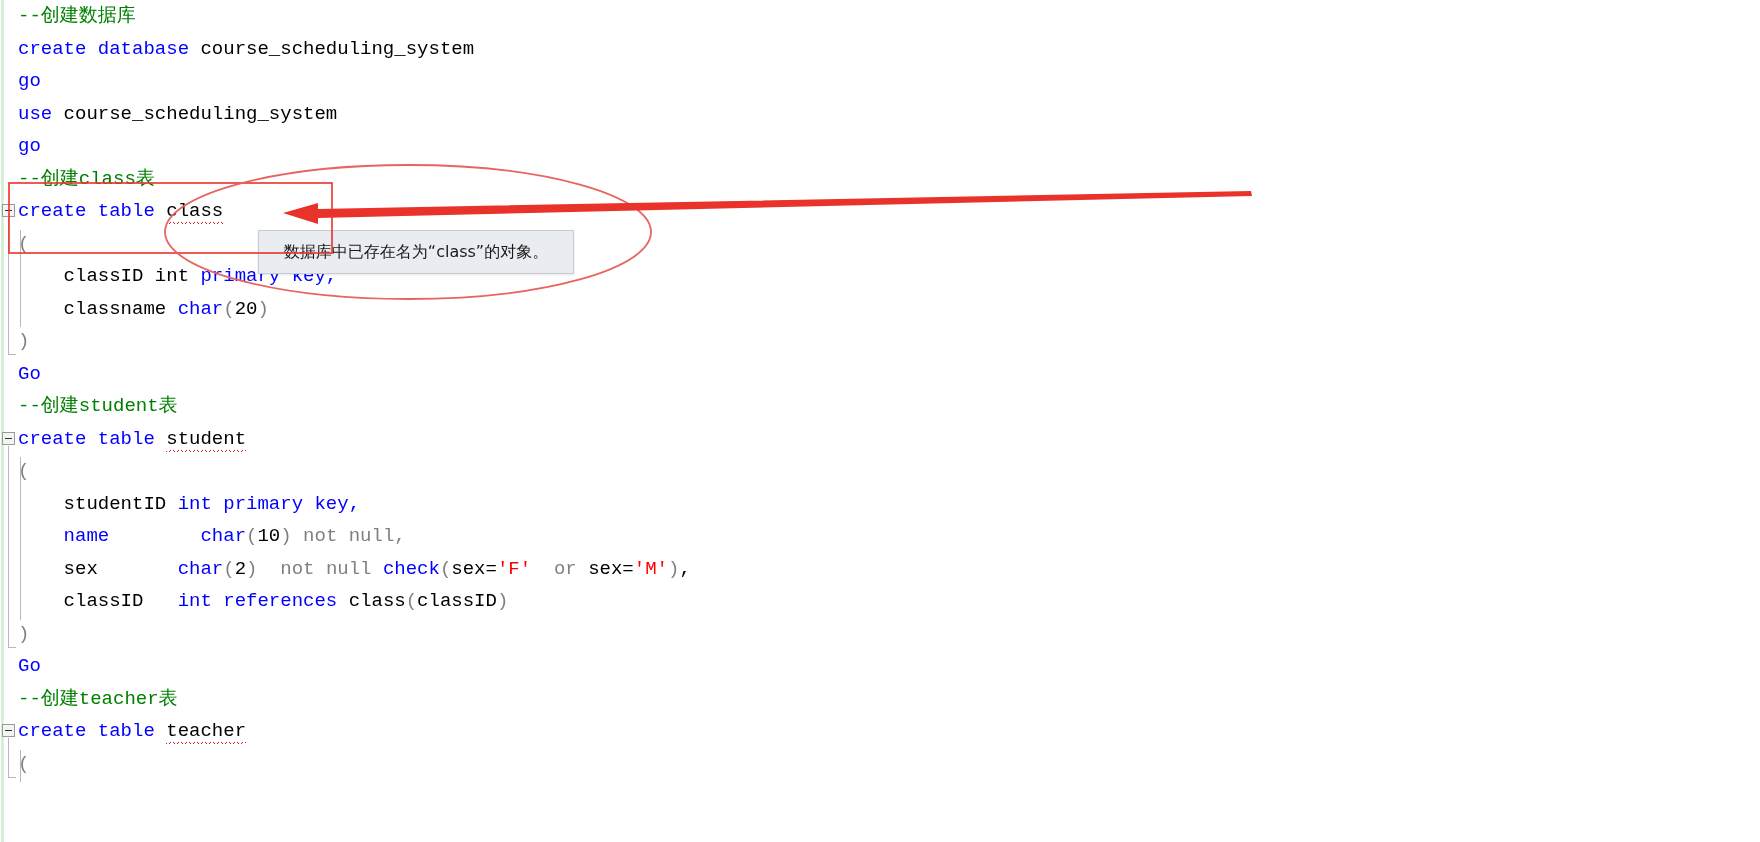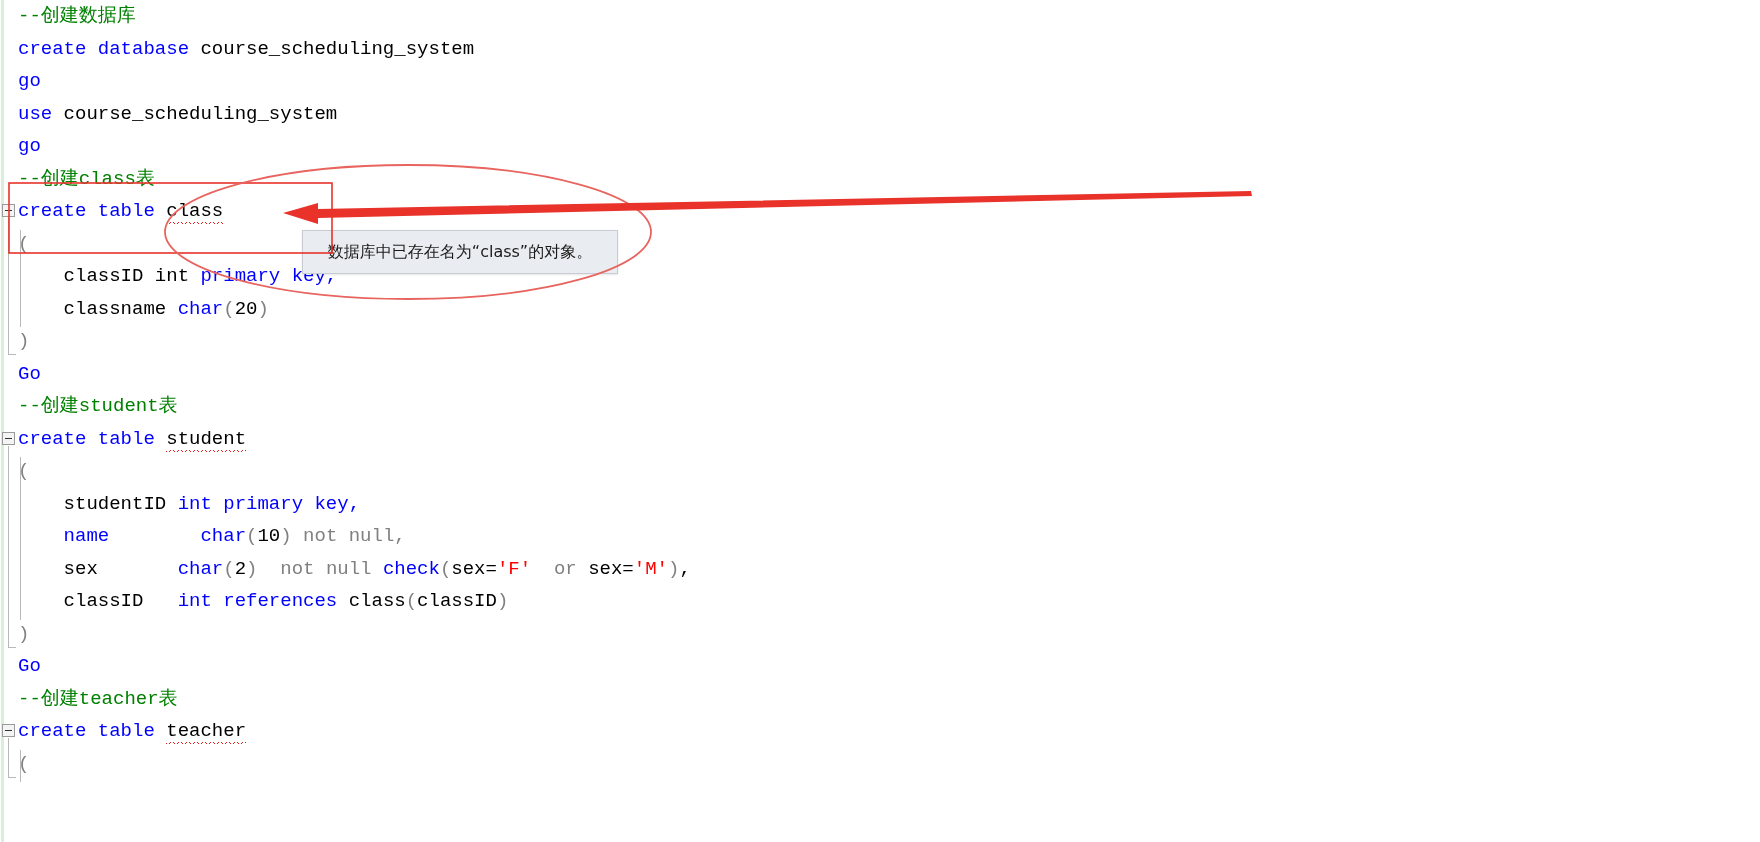--- a/index.html
+++ b/index.html
@@ -90,21 +90,20 @@
     width:316px;height:44px;
     background:#e9ecf0;
     border:1px solid #c8ccd2;
     box-sizing:border-box;
     display:flex;align-items:center;justify-content:center;
     font-family:"DejaVu Sans","Liberation Sans",sans-serif;
     font-size:16px;
     color:#1a1a1a;
     box-shadow:0 1px 2px rgba(0,0,0,.10);
     z-index:40;
-    margin-left:44px;
   }
 
   
   #annot{
     position:absolute;left:0;top:0;width:1760px;height:842px;
     pointer-events:none;
     z-index:60;
   }
 </style>
 </head>

